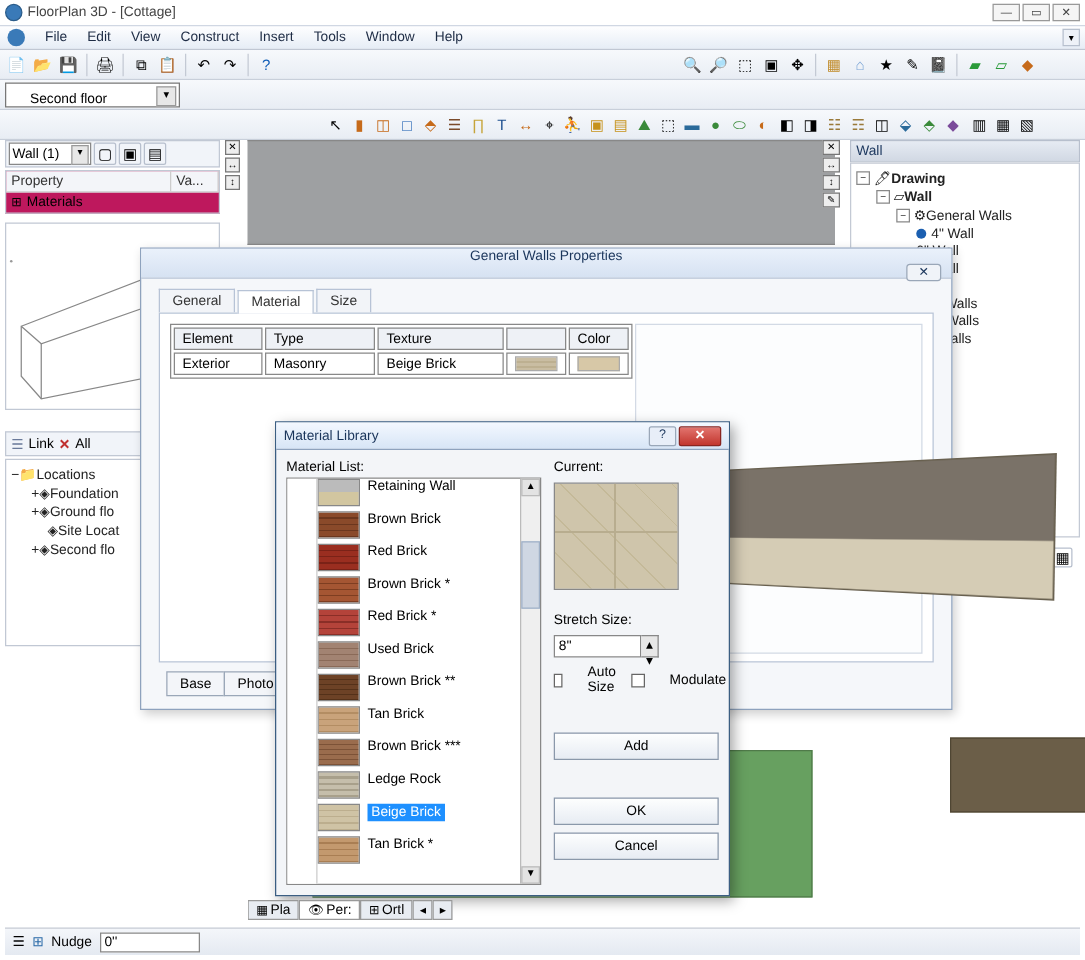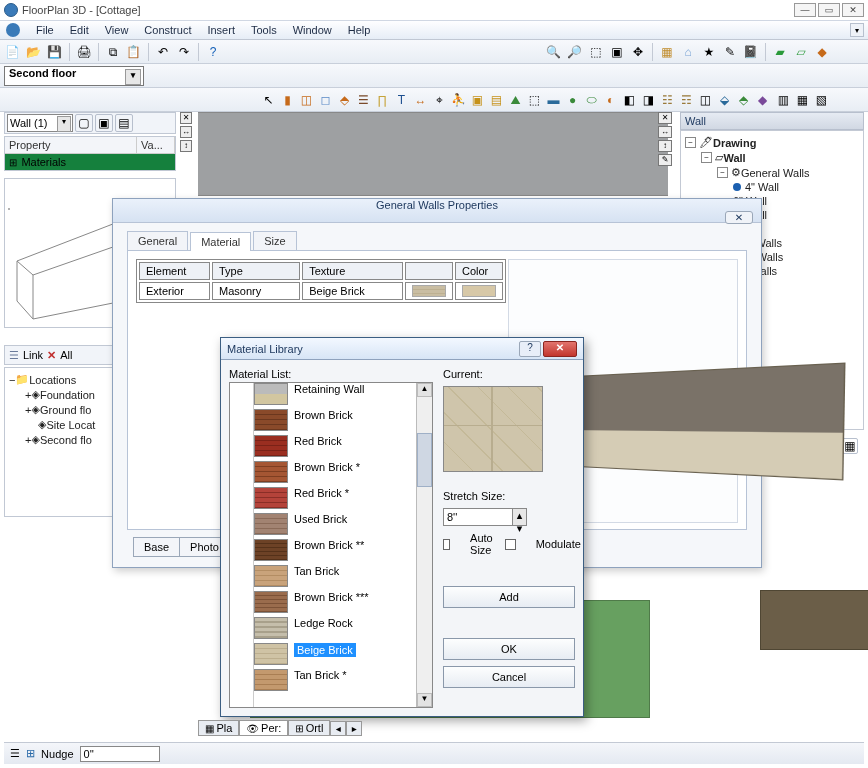--- a/index.html
+++ b/index.html
@@ -19,34 +19,34 @@
 .menubar .chev { position: absolute; right: 4px; width: 14px; height: 14px; border: 1px solid #b7c0ce; background: #eef2f8; font-size: 8px; display: flex; align-items: center; justify-content: center; }
 
 
 .toolrow { height: 24px; background: linear-gradient(#f7f9fc, #e8edf4); border-bottom: 1px solid #c8cfda; display: flex; align-items: center; padding: 0 4px; gap: 3px; position: relative; }
 .toolrow .sep { width: 1px; height: 18px; background: #c3c9d4; margin: 0 2px; }
 .tbtn { width: 18px; height: 18px; border: 1px solid transparent; border-radius: 2px; display: flex; align-items: center; justify-content: center; font-size: 12px; }
 .spacer { flex: 1; }
 
 
 .floorrow { height: 24px; background: linear-gradient(#f7f9fc, #e8edf4); border-bottom: 1px solid #c8cfda; display: flex; align-items: center; padding: 0 4px; gap: 3px; }
-.floorsel { width: 140px; height: 20px; border: 1px solid #777; background: #fff; display: flex; align-items: flex-start; padding: 0 4px; font-weight: bold; font-size: 13px; position: relative; }
+.floorsel { width: 140px; height: 20px; border: 1px solid #777; background: #fff; display: flex; align-items: flex-end; padding: 0 19px; font-weight: normal; font-size: 13px; position: relative; }
 .floorsel::after { content: "▾"; position: absolute; right: 2px; top: 2px; width: 14px; height: 14px; background: #e7e7e7; border: 1px solid #999; font-size: 9px; text-align: center; }
 
 
 .iconstrip { height: 24px; background: linear-gradient(#f7f9fc, #e8edf4); border-bottom: 1px solid #c8cfda; display: flex; align-items: center; padding: 0 4px 0 260px; gap: 2px; overflow: hidden; }
 .iconstrip .tbtn { width: 17px; }
 
 
 .wallbar { position: absolute; top: 112px; left: 4px; width: 172px; height: 22px; background: #f1f4f9; border: 1px solid #c1c8d4; display: flex; align-items: center; gap: 2px; padding: 0 2px; }
 .wallsel { width: 66px; height: 18px; border: 1px solid #888; background: #fff; display: flex; align-items: center; padding-left: 2px; position: relative; font-size: 10px; }
 .wallsel::after { content: "▾"; position: absolute; right: 1px; top: 1px; width: 12px; height: 14px; background: #e7e7e7; border: 1px solid #999; font-size: 8px; text-align: center; }
 
 
-.proppanel { position: absolute; top: 136px; left: 4px; width: 172px; border: 1px solid #c1c8d4; background: #15803d; }
+.proppanel { position: absolute; top: 136px; left: 4px; width: 172px; border: 1px solid #c1c8d4; background: #be185d; }
 .proppanel .hdr { display: flex; background: #f3f5f9; border-bottom: 1px solid #ccc; }
 .proppanel .hdr span { padding: 2px 4px; border-right: 1px solid #ccc; color: #333; }
 .proppanel .row { padding: 2px 4px; display: flex; align-items: center; }
 .proppanel .row .exp { font-size: 10px; margin-right: 4px; }
 
 
 .minicol { position: absolute; top: 112px; left: 180px; width: 14px; display: flex; flex-direction: column; gap: 2px; }
 .minicol .mc { width: 12px; height: 12px; border: 1px solid #777; background: #eee; font-size: 8px; text-align: center; line-height: 10px; }
 
 

